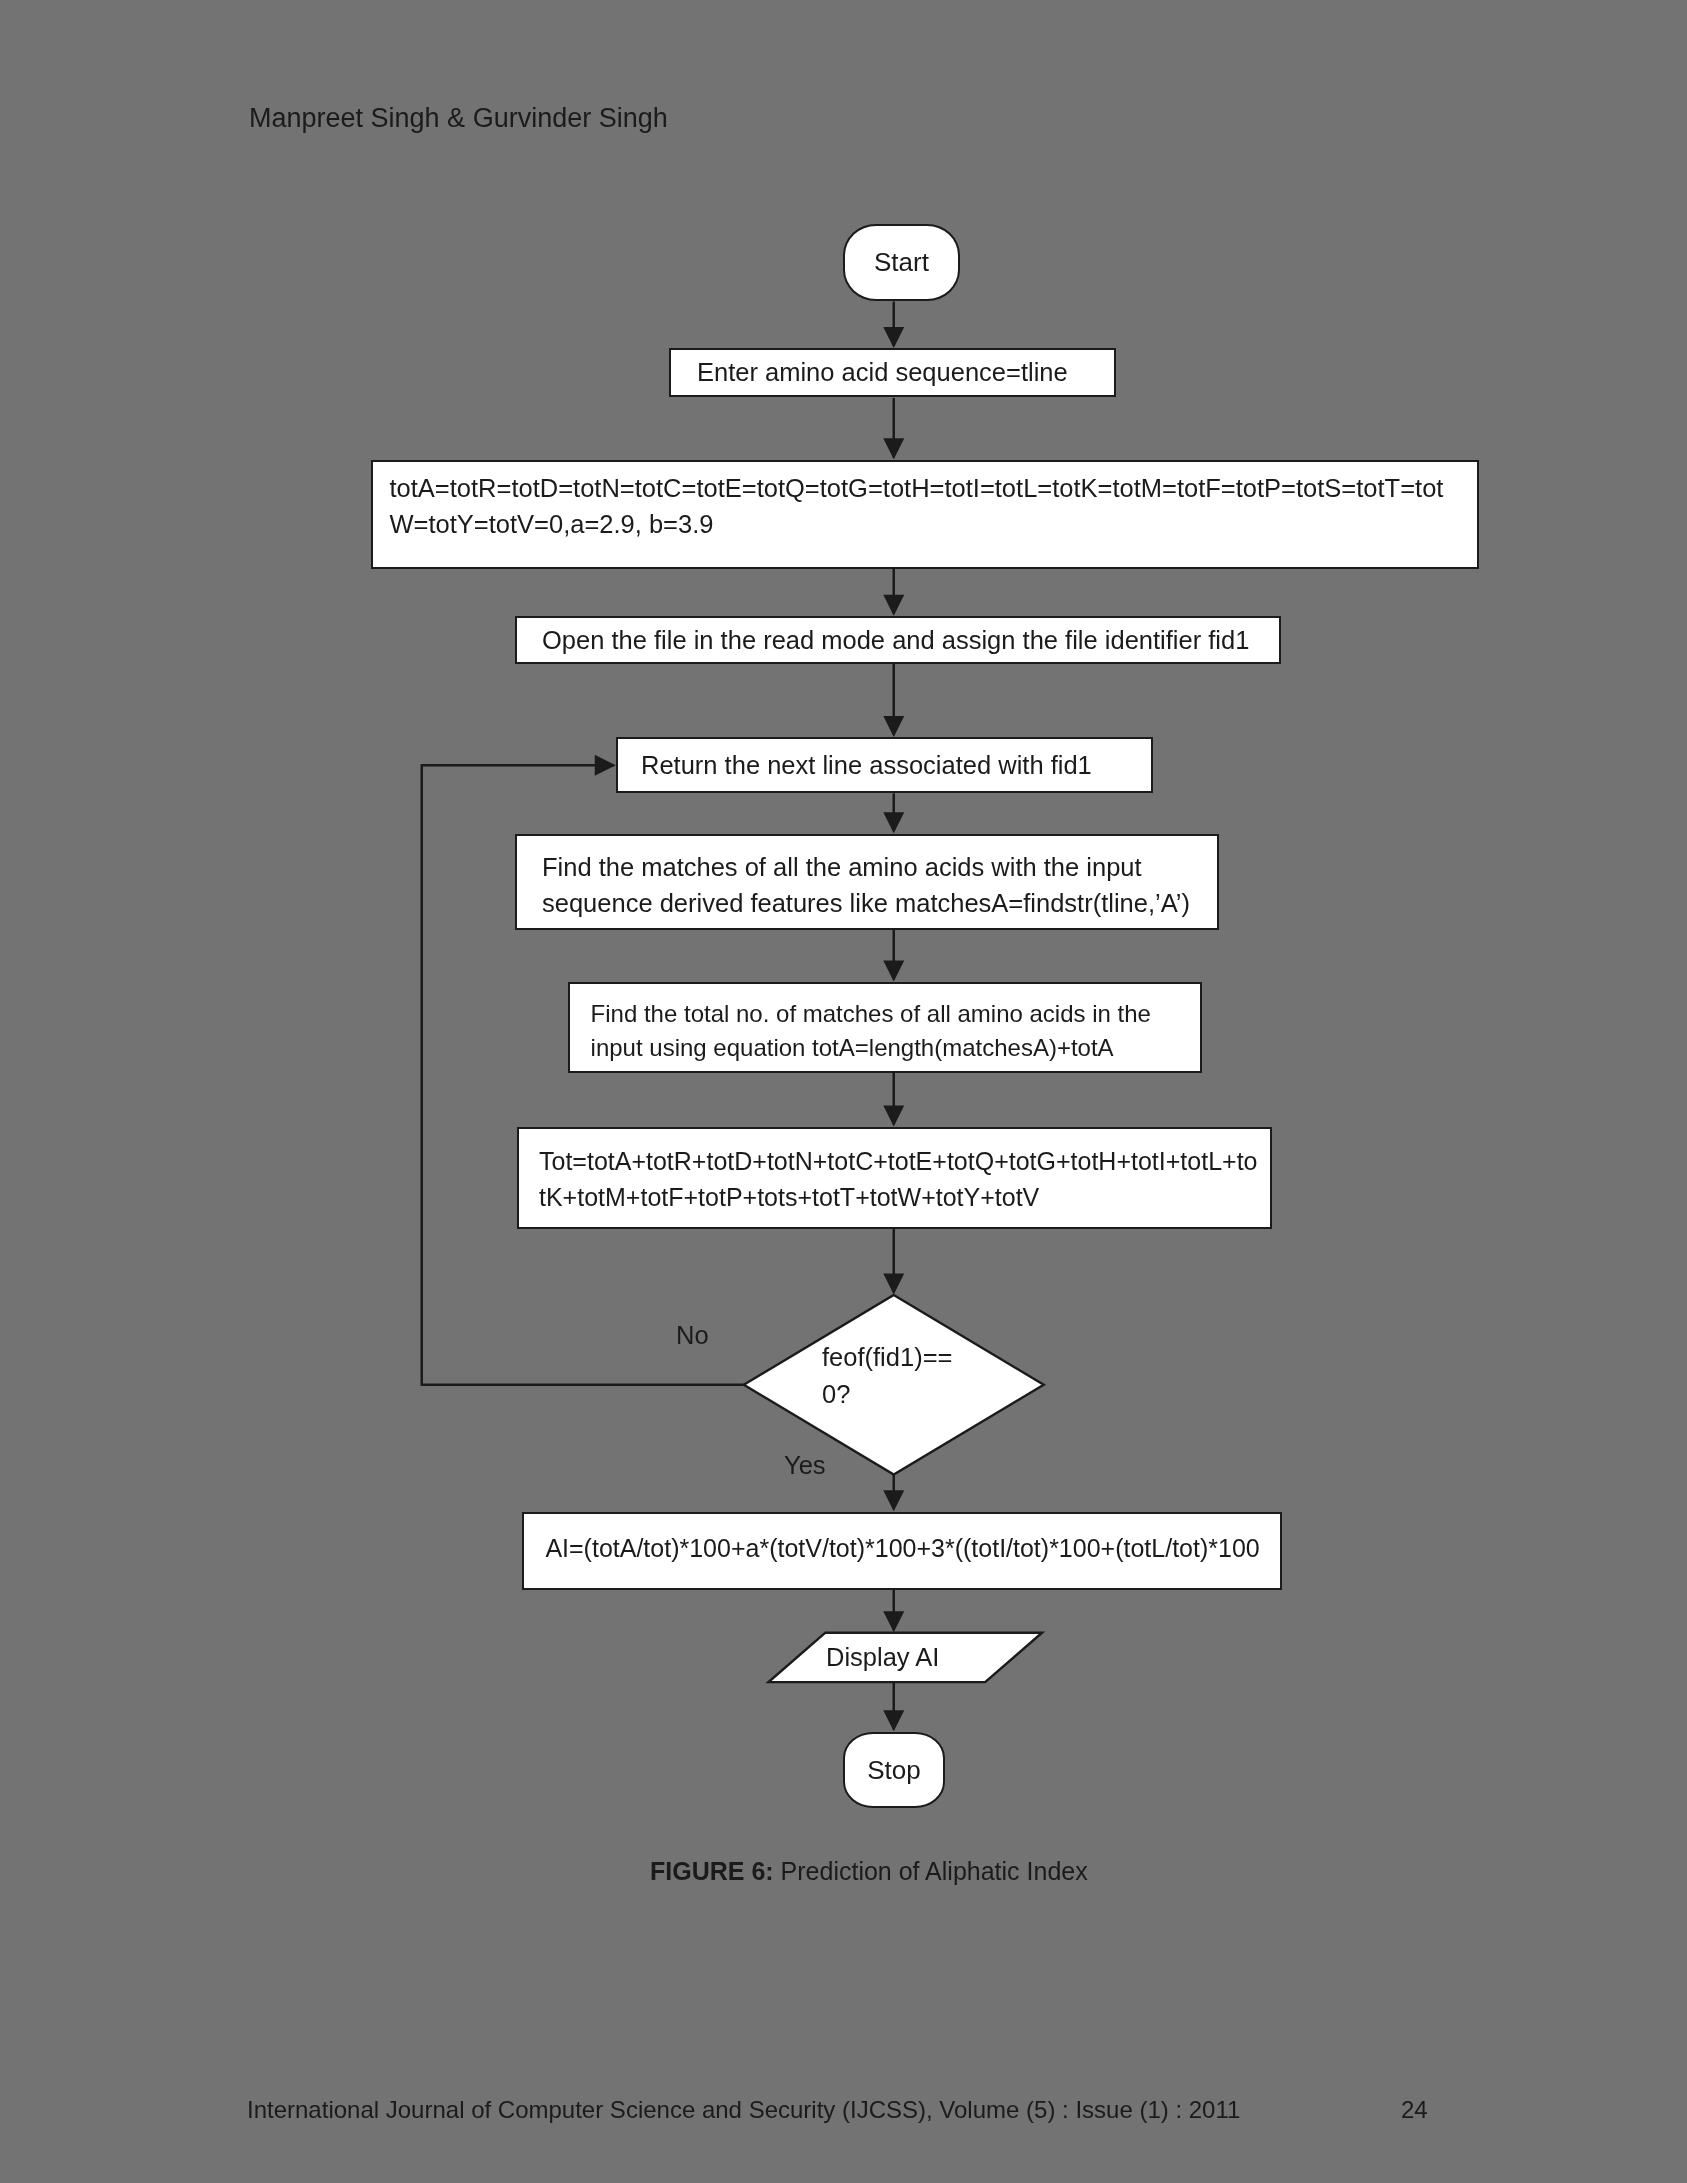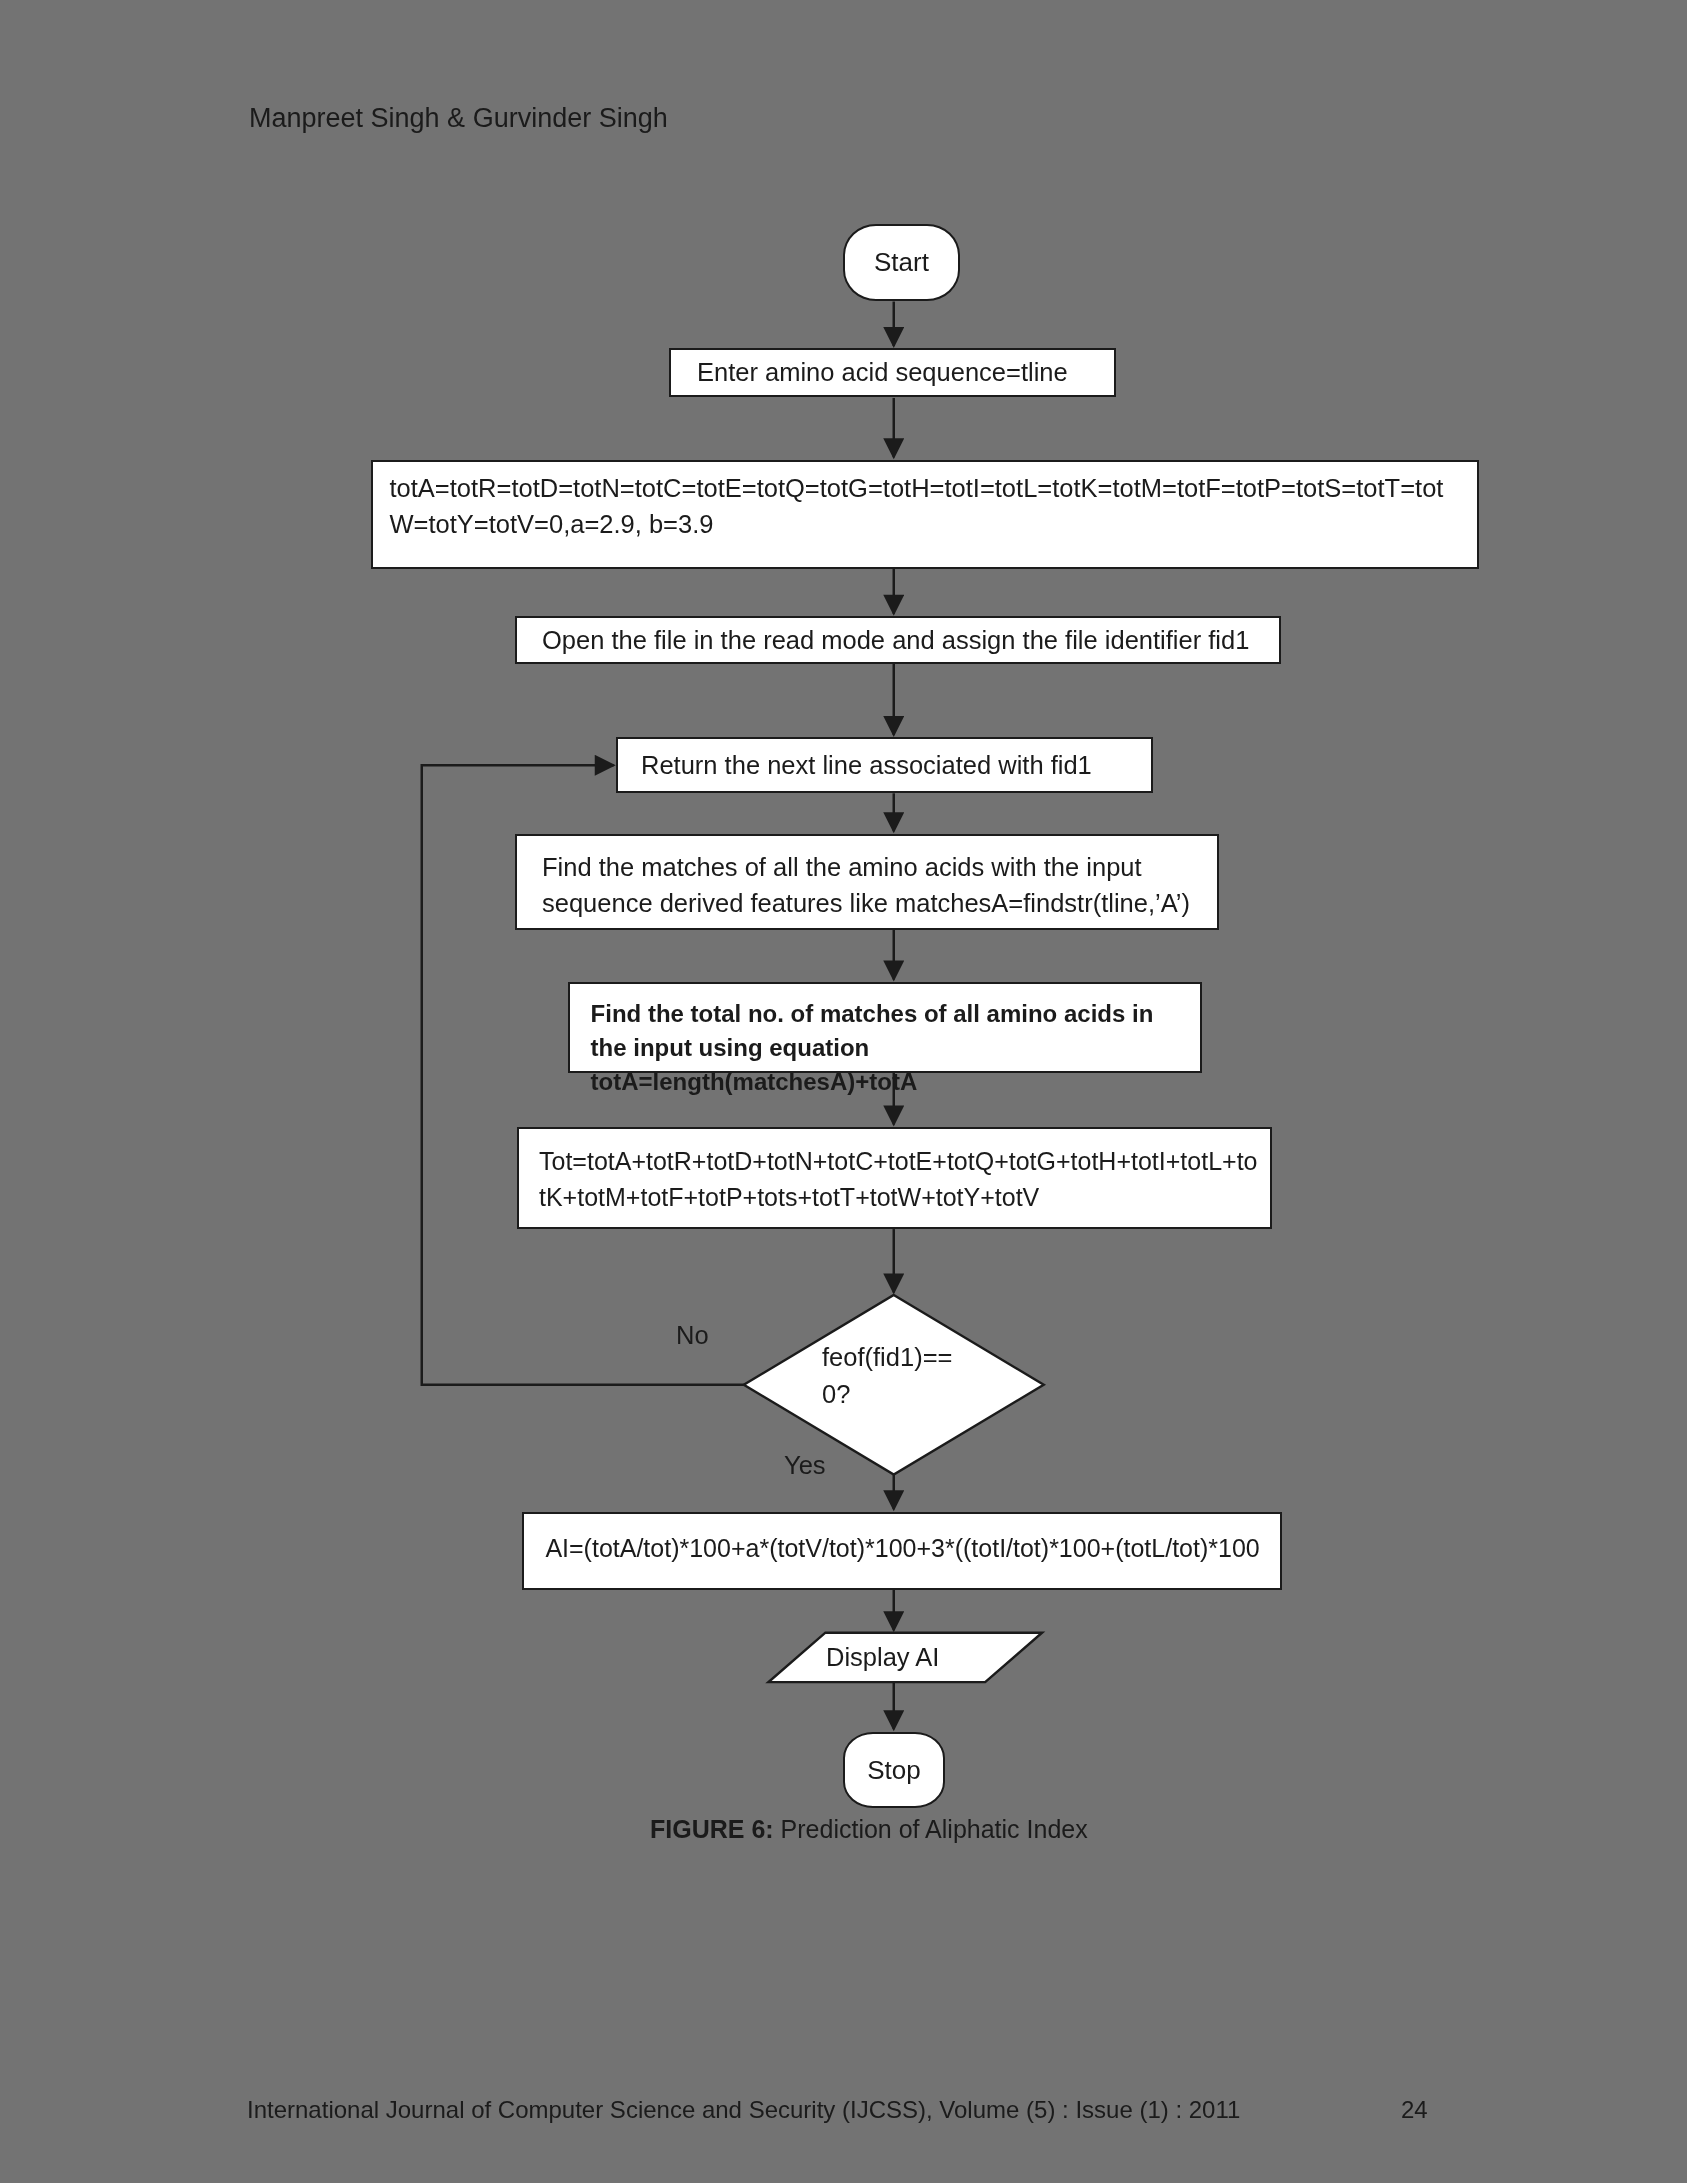--- a/index.html
+++ b/index.html
@@ -86,21 +86,21 @@
   </div>
 
   <div class="node proc-center" style="left:616px;top:737px;width:537px;height:56px;padding-left:23px;">
     <span>Return the next line associated with fid1</span>
   </div>
 
   <div class="node" style="left:515px;top:834px;width:704px;height:96px;padding:13px 12.4px 0 25px;">
     <div class="txt">Find the matches of all the amino acids with the input sequence derived features like matchesA=findstr(tline,’A’)</div>
   </div>
 
-  <div class="node" style="left:568px;top:982px;width:634px;height:91px;padding:13px 4.1px 0 20.6px;font-size:24px;font-weight:bold;">
+  <div class="node" style="left:568px;top:982px;width:634px;height:91px;padding:13px 4.1px 0 20.6px;font-size:24px;">
     <div class="txt">Find the total no. of matches of all amino acids in the input using equation totA=length(matchesA)+totA</div>
   </div>
 
   <div class="node" style="left:517px;top:1127px;width:755px;height:102px;padding:15px 6.6px 0 20px;font-size:25px;">
     <div class="txt breakall">Tot=totA+totR+totD+totN+totC+totE+totQ+totG+totH+totI+totL+totK+totM+totF+totP+tots+totT+totW+totY+totV</div>
   </div>
 
   <div class="lbl" style="left:786px;top:1339px;line-height:37px;margin-left:36px;">
     <div>feof(fid1)==</div>
     <div>0?</div>
@@ -111,21 +111,21 @@
   <div class="node" style="left:522px;top:1512px;width:760px;height:78px;padding:16.5px 4.1px 0 21.4px;font-size:25px;white-space:nowrap;">
     <div>AI=(totA/tot)*100+a*(totV/tot)*100+3*((totI/tot)*100+(totL/tot)*100</div>
   </div>
 
   <div class="lbl" style="left:826px;top:1633px;width:217px;height:49px;line-height:49px;">Display AI</div>
 
   <div class="node terminator" style="left:843px;top:1732px;width:102px;height:76px;border-radius:30px / 26px;">
     <span>Stop</span>
   </div>
 
-  <div class="abs cap lbl" style="left:650px;top:1812px;">
+  <div class="abs cap lbl" style="left:650px;top:1854px;">
     <b>FIGURE 6:</b><span> Prediction of Aliphatic Index</span>
   </div>
 
   <div class="abs ftr lbl" style="left:247px;top:2093px;">International Journal of Computer Science and Security (IJCSS), Volume (5) : Issue (1) : 2011</div>
   <div class="abs ftr lbl" style="left:1401px;top:2093px;">24</div>
 
 </div>
 
 
 </body></html>

